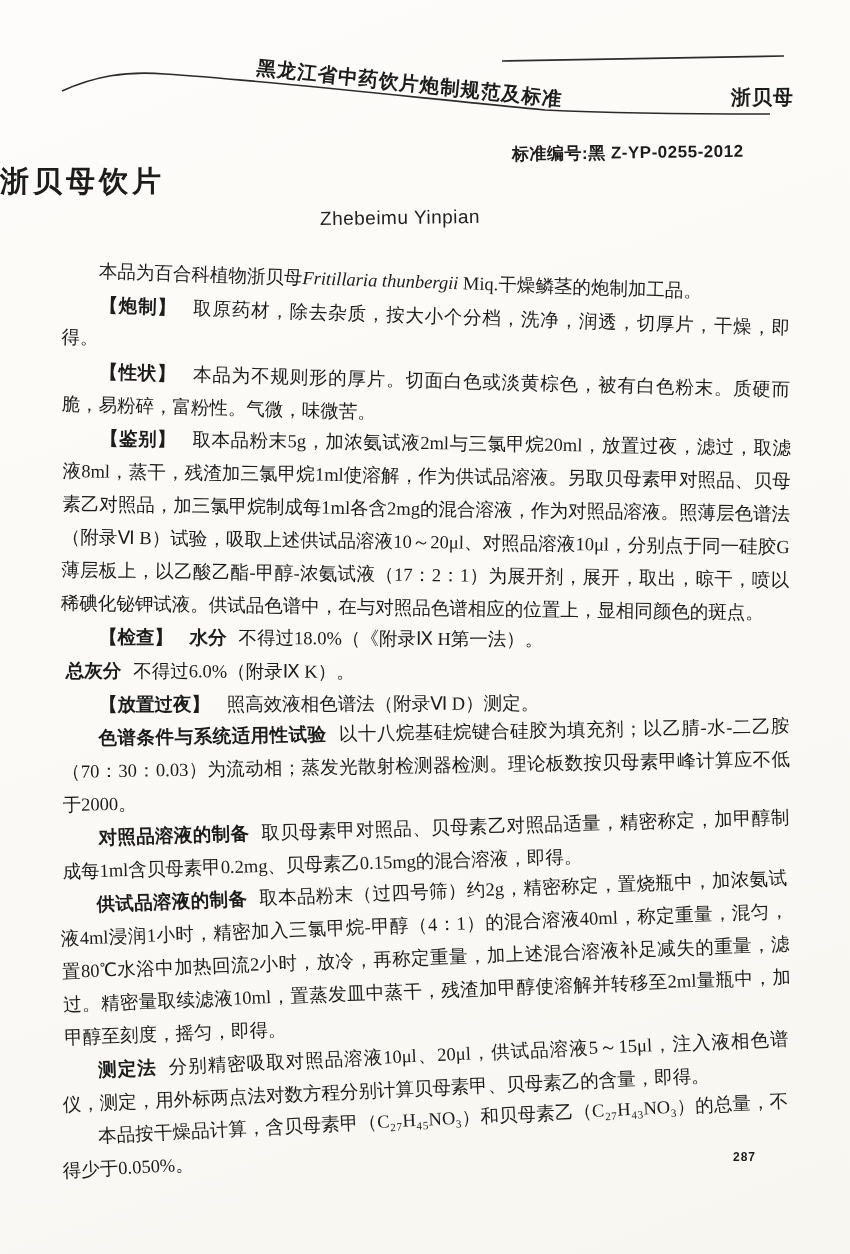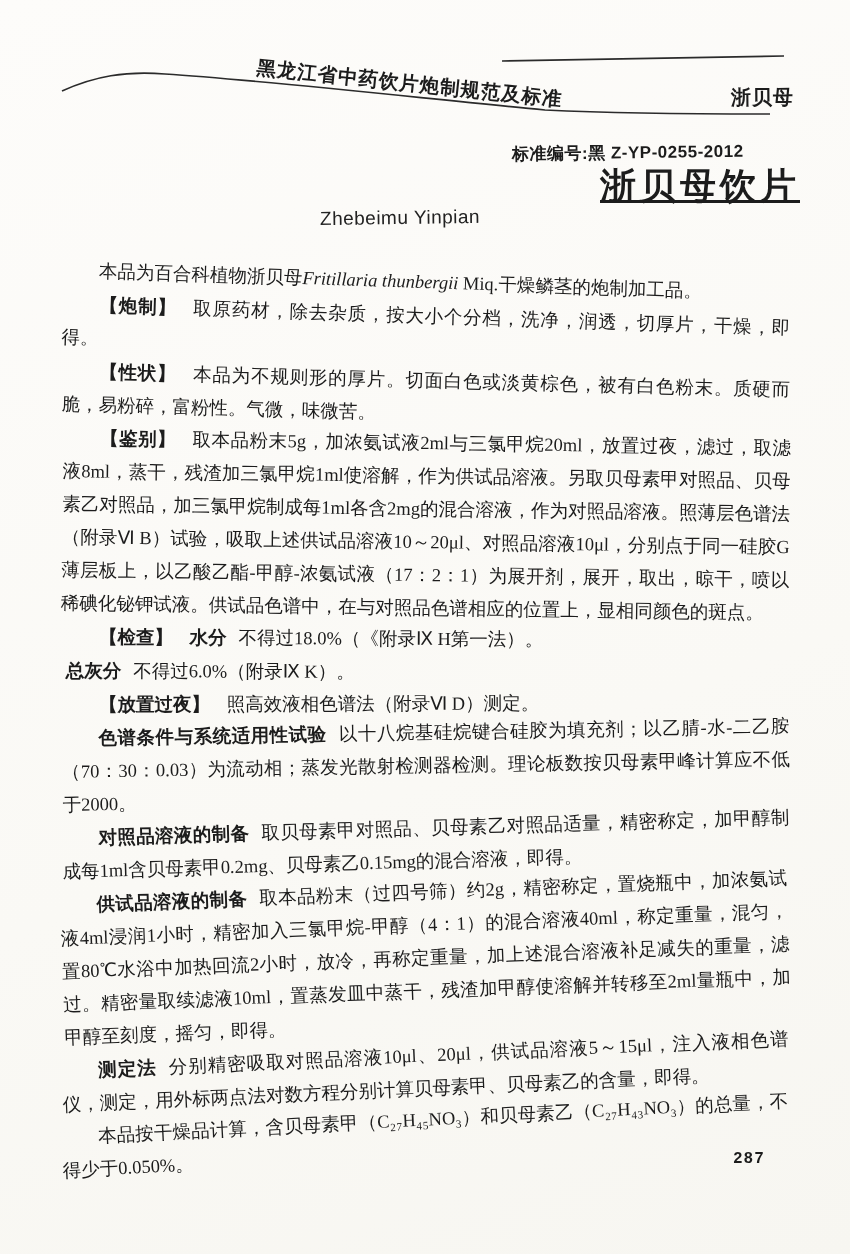--- a/index.html
+++ b/index.html
@@ -25,22 +25,22 @@
     transform:rotate(-0.6deg);white-space:nowrap;margin-left:12px;
   }
   .standard-no{
     position:absolute;left:512px;top:141px;width:266px;
     font-family:"Liberation Sans",sans-serif;
     font-weight:bold;font-size:17px;letter-spacing:0.5px;
     transform:rotate(-0.8deg);white-space:nowrap;
   }
   .title{
     position:absolute;left:0;top:162px;width:800px;margin:0;
-    text-align:right;font-family:"Liberation Sans",sans-serif;
-    font-size:36px;font-weight:bold;letter-spacing:4px;text-decoration:underline;
+    text-align:left;font-family:"Liberation Sans",sans-serif;
+    font-size:29px;font-weight:bold;letter-spacing:4px;
   }
   .pinyin{
     position:absolute;left:0;top:207px;width:800px;
     text-align:center;font-family:"Liberation Sans",sans-serif;
     font-size:19px;letter-spacing:0.5px;color:#222;
     transform:rotate(-0.8deg);
   }
   .bodytext{
     position:absolute;left:62px;top:254px;width:728px;
     font-size:18.5px;line-height:33px;
@@ -57,22 +57,22 @@
   #p-jiancha{transform:rotate(0.3deg);}
   #p-zonghuifen{transform:rotate(0.15deg);text-indent:0.2em;}
   #p-hanliang{transform:rotate(-0.2deg);}
   #p-sepu{transform:rotate(-1.0deg);}
   #p-duizhao{transform:rotate(-1.7deg);}
   #p-gongshi{transform:rotate(-2.2deg);}
   #p-ceding{transform:rotate(-2.6deg);}
   #p-limit{transform:rotate(-2.9deg);}
   .pageno{
     position:absolute;left:733px;top:1150px;
-    font-family:Liberation Mono, monospace;
-    font-weight:bold;font-size:16px;letter-spacing:1px;
+    font-family:Liberation Sans, sans-serif;
+    font-weight:bold;font-size:12px;letter-spacing:1px;
   }
 </style>
 </head>
 <body>
 
 <div class="page">
 
   <svg class="header-rules" width="850" height="140" viewBox="0 0 850 140">
     <path d="M 62 91 C 95 76 125 71 165 74 C 260 80 420 98 545 110 C 620 113.5 700 114 770 114" fill="none" stroke="#2b2b2b" stroke-width="1.7"></path>
     <path d="M 502 61 L 784 56" fill="none" stroke="#2b2b2b" stroke-width="1.7"></path>

